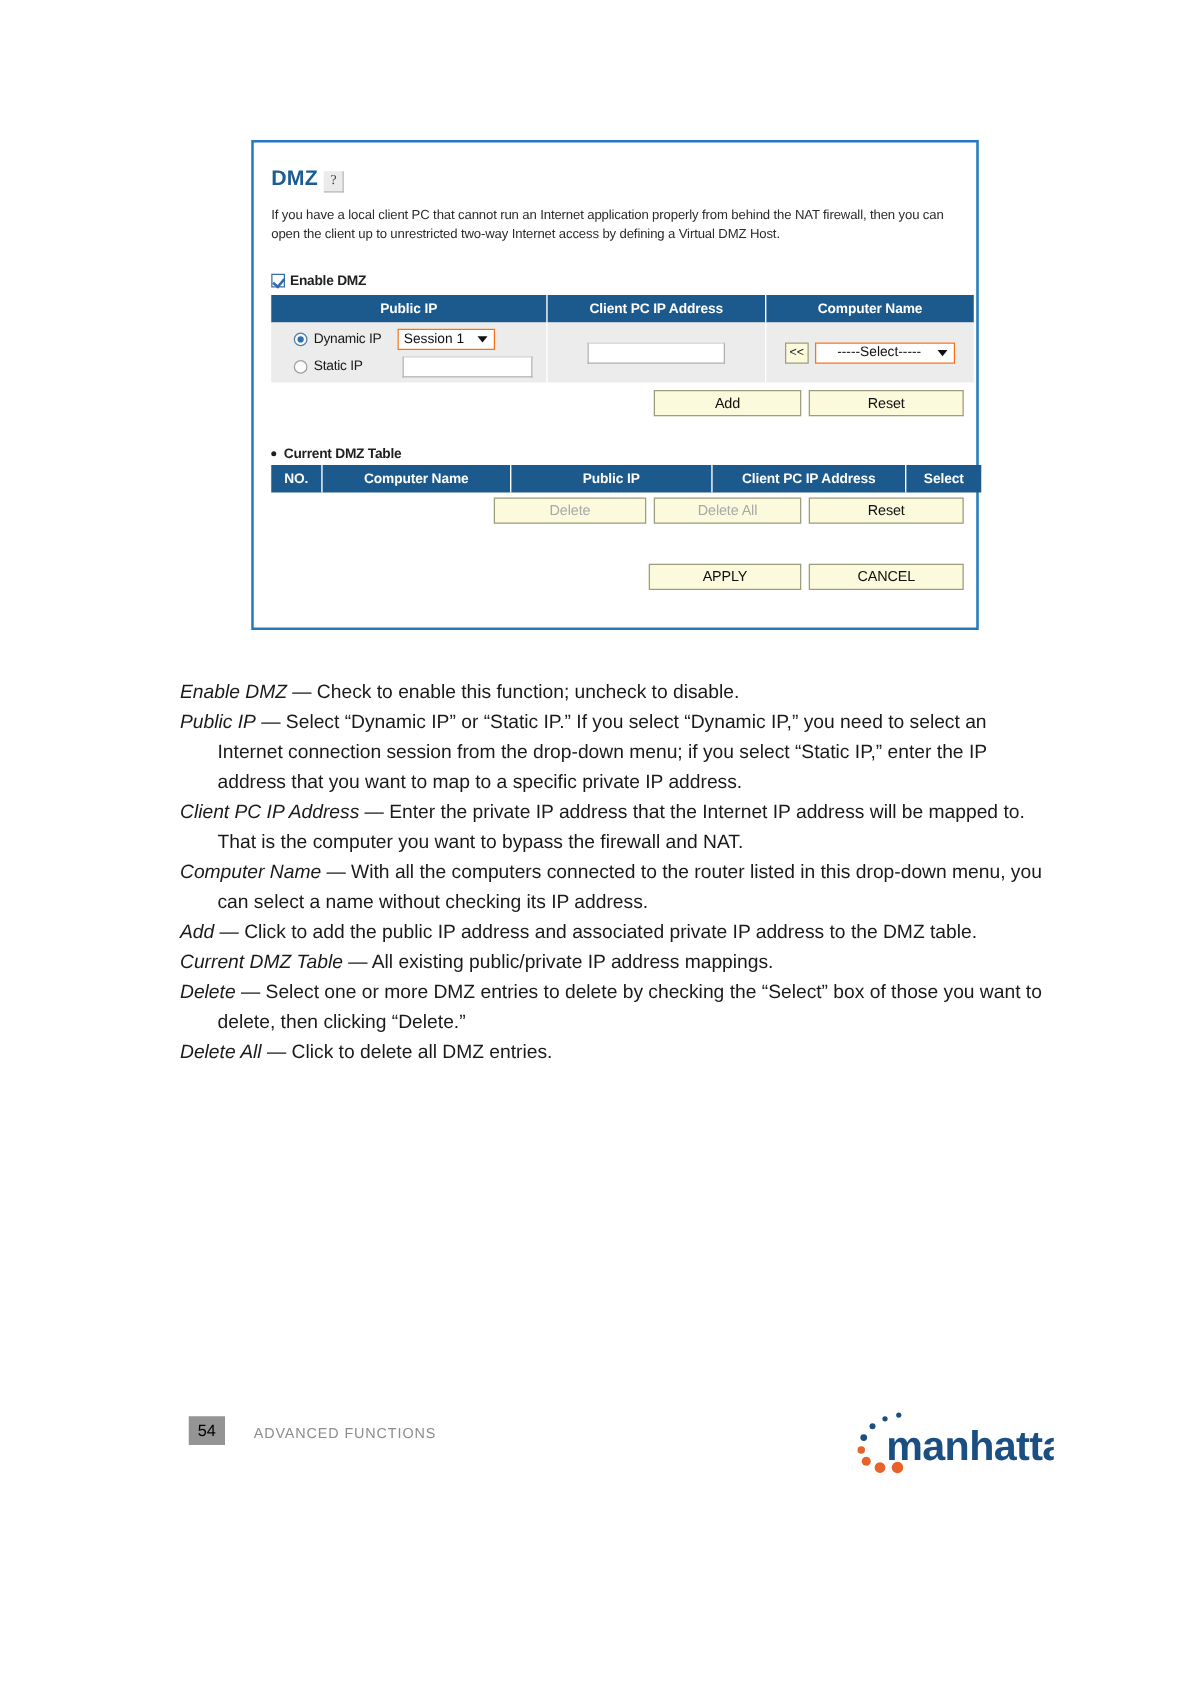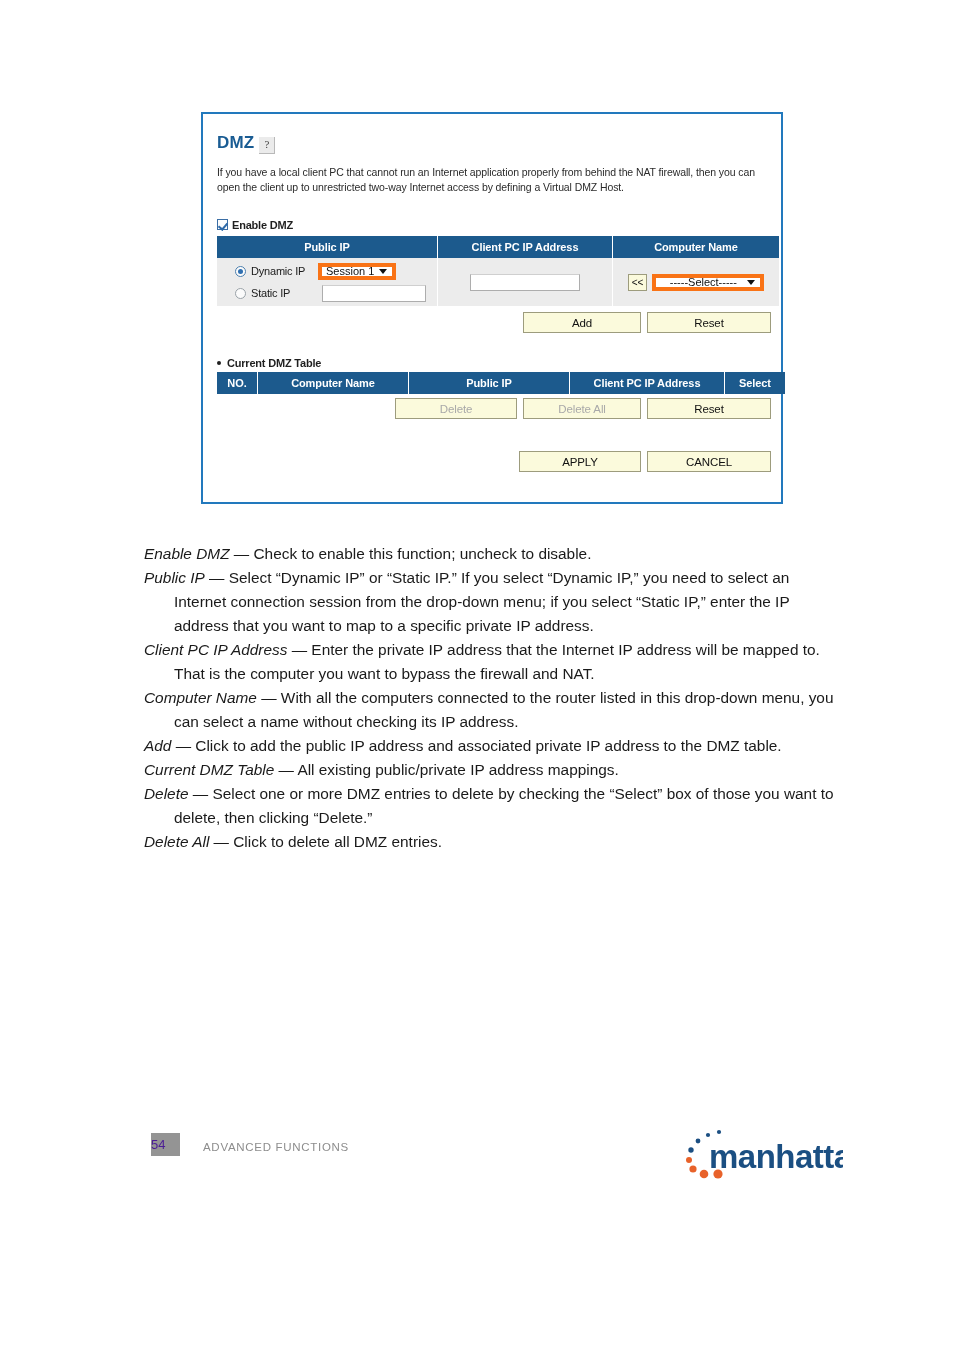--- a/index.html
+++ b/index.html
@@ -157,21 +157,21 @@
   .rdo-label {
     font-size: 11px;
     color: #1a1a1a;
     letter-spacing: -0.2px;
     white-space: nowrap;
   }
   .dyn-label { width: 62px; }
   .sta-label { width: 62px; }
 
   .sel {
-    border: 4px solid #f97316;
+    border: 1px solid #f97316;
     background: #ffffff;
     height: 17px;
     font-size: 11px;
     color: #111;
     display: flex;
     align-items: center;
     padding-left: 4px;
     box-sizing: border-box;
     position: relative;
   }
@@ -318,23 +318,24 @@
   }
 
   
   .pagenum {
     position: absolute;
     left: 151px;
     top: 1133px;
     width: 29px;
     height: 23px;
     background: #949494;
-    color: #4c1d95;
+    color: #000000;
     font-size: 13px;
     line-height: 23px;
+    text-align: center;
   }
   .footer-sec {
     position: absolute;
     left: 203px;
     top: 1141px;
     font-size: 11.5px;
     letter-spacing: 0.7px;
     color: #8d8d8d;
   }
 

